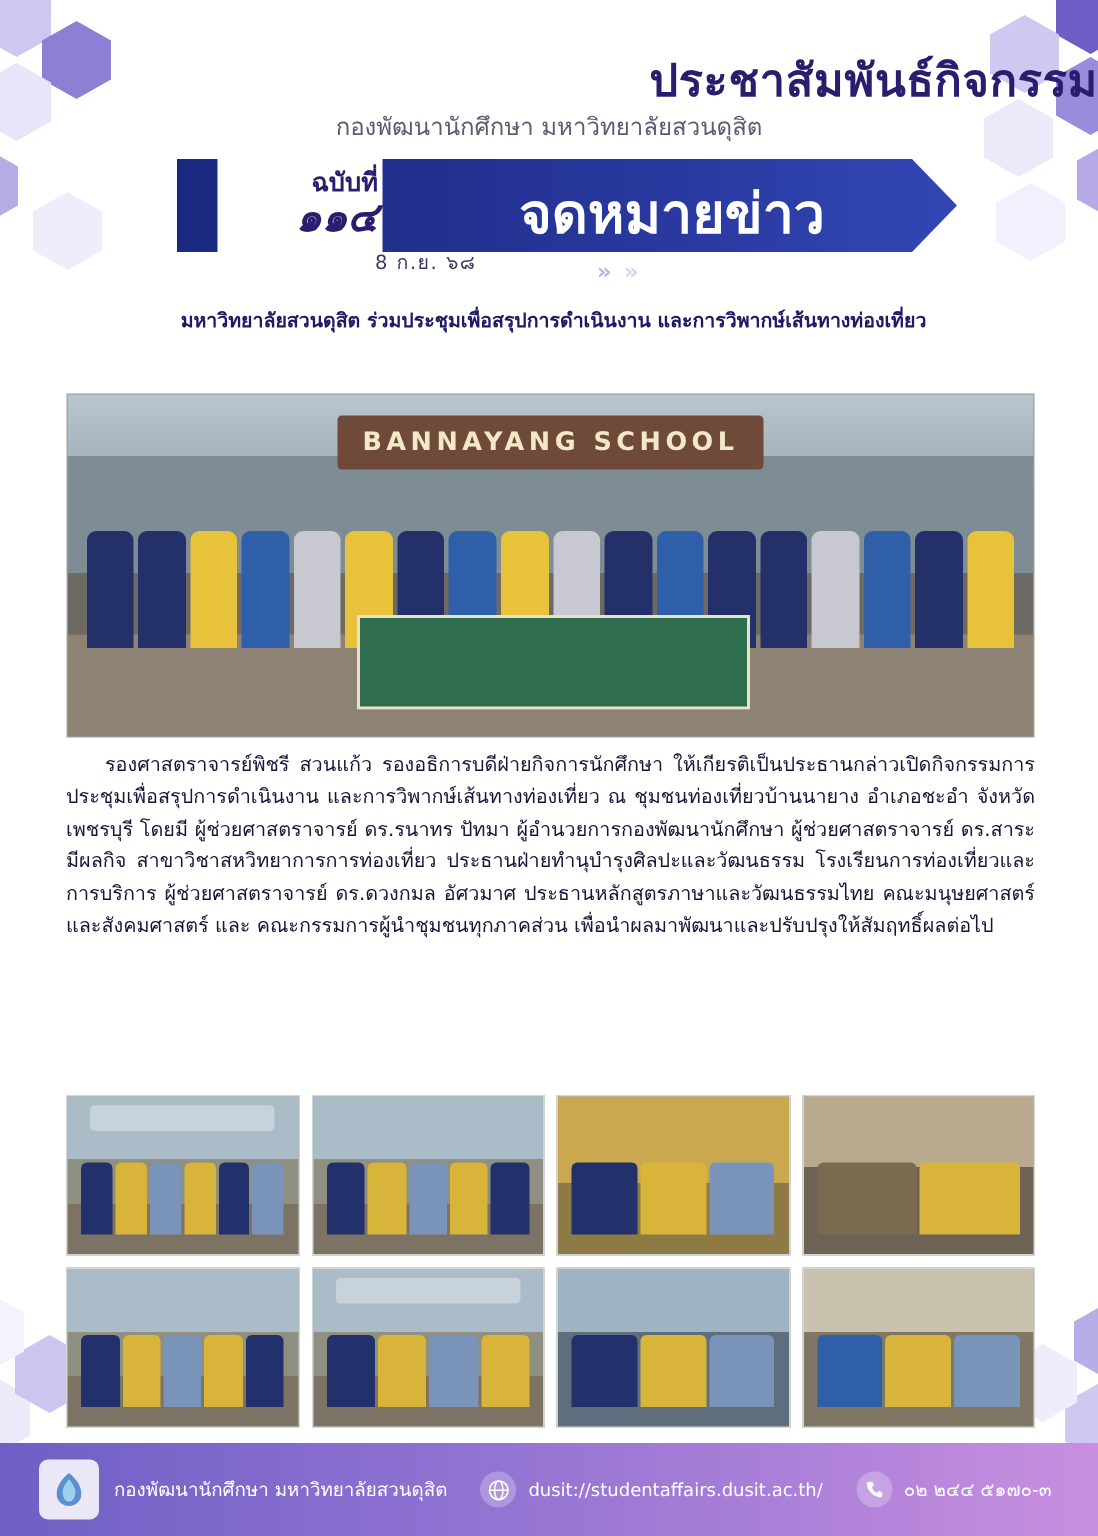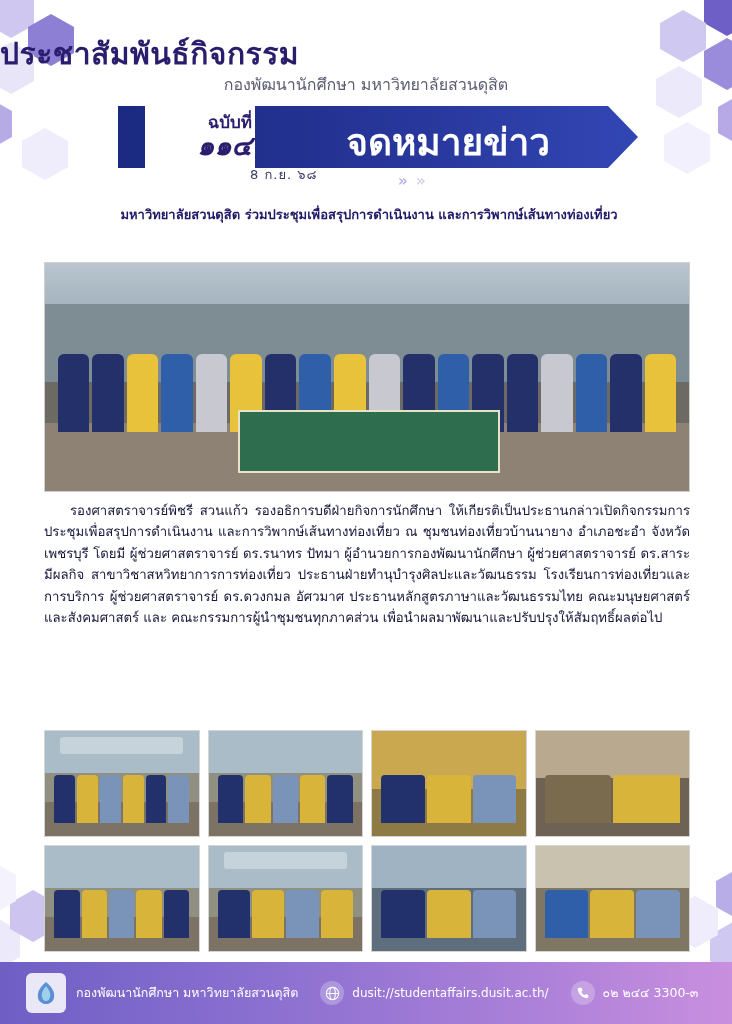--- a/index.html
+++ b/index.html
@@ -15,21 +15,21 @@
   .hex{
     position:absolute;width:46px;height:52px;
     clip-path:polygon(50% 0%,100% 25%,100% 75%,50% 100%,0% 75%,0% 25%);
   }
   
   .header{
     position:absolute;left:0;top:0;width:732px;height:200px;
     overflow:hidden;
   }
   .hdr-title{
-    position:absolute;left:0;top:30px;width:732px;text-align:left;
+    position:absolute;left:0;top:30px;width:732px;text-align:right;
     font-size:30px;font-weight:bold;color:#2b1d6e;letter-spacing:.5px;
   }
   .hdr-sub{
     position:absolute;left:0;top:72px;width:732px;text-align:center;
     font-size:16px;color:#5b5b72;
   }
   
   .ribbon{
     position:absolute;left:118px;top:106px;width:520px;height:62px;
     background:linear-gradient(90deg,#1b2a80 0%,#27369a 55%,#3246b4 100%);
@@ -163,20 +163,21 @@
 </div>
 
 <div class="headline">
   <div>มหาวิทยาลัยสวนดุสิต ร่วมประชุมเพื่อสรุปการดำเนินงาน และการวิพากษ์เส้นทางท่องเที่ยว</div>
 </div>
 
 <div class="mainphoto">
   <div class="ph-sky"></div>
   <div class="ph-wall"></div>
   <div class="ph-floor"></div>
+  <div class="ph-sign" style="display:flex;align-items:center;justify-content:center;color:#f3e9c9;font-size:17px;letter-spacing:3px;font-weight:bold;">BANNAYANG SCHOOL</div>
   <div class="ph-row">
     <span class="ph-p"></span>
       <span class="ph-p"></span>
       <span class="ph-p"></span>
     <span class="ph-p"></span>
       <span class="ph-p"></span>
       <span class="ph-p"></span>
     <span class="ph-p"></span>
       <span class="ph-p"></span>
       <span class="ph-p"></span>
@@ -287,14 +288,14 @@
       <ellipse cx="8" cy="8" rx="3" ry="6.6" fill="none" stroke="#ffffff" stroke-width="1.1"></ellipse>
       <line x1="1.4" y1="8" x2="14.6" y2="8" stroke="#ffffff" stroke-width="1.1"></line>
     </svg>
   </div>
   <div class="f-url">dusit://studentaffairs.dusit.ac.th/</div>
   <div class="fi">
     <svg width="14" height="14" viewBox="0 0 16 16" aria-hidden="true">
       <path d="M4 2 L6.4 2 L7.6 5 L6 6.3 C6.7 8.4 8 9.8 10 10.6 L11.3 9 L14 10.2 L14 12.6 C14 13.4 13.4 14 12.6 14 C7.2 13.6 2.4 8.9 2 3.4 C2 2.6 2.6 2 4 2 Z" fill="#ffffff"></path>
     </svg>
   </div>
-  <div class="f-tel">๐๒ ๒๔๔ 3300-๓</div>
+  <div class="f-tel">๐๒ ๒๔๔ ๕๑๗๐-๓</div>
 </div>
 
 </body></html>

